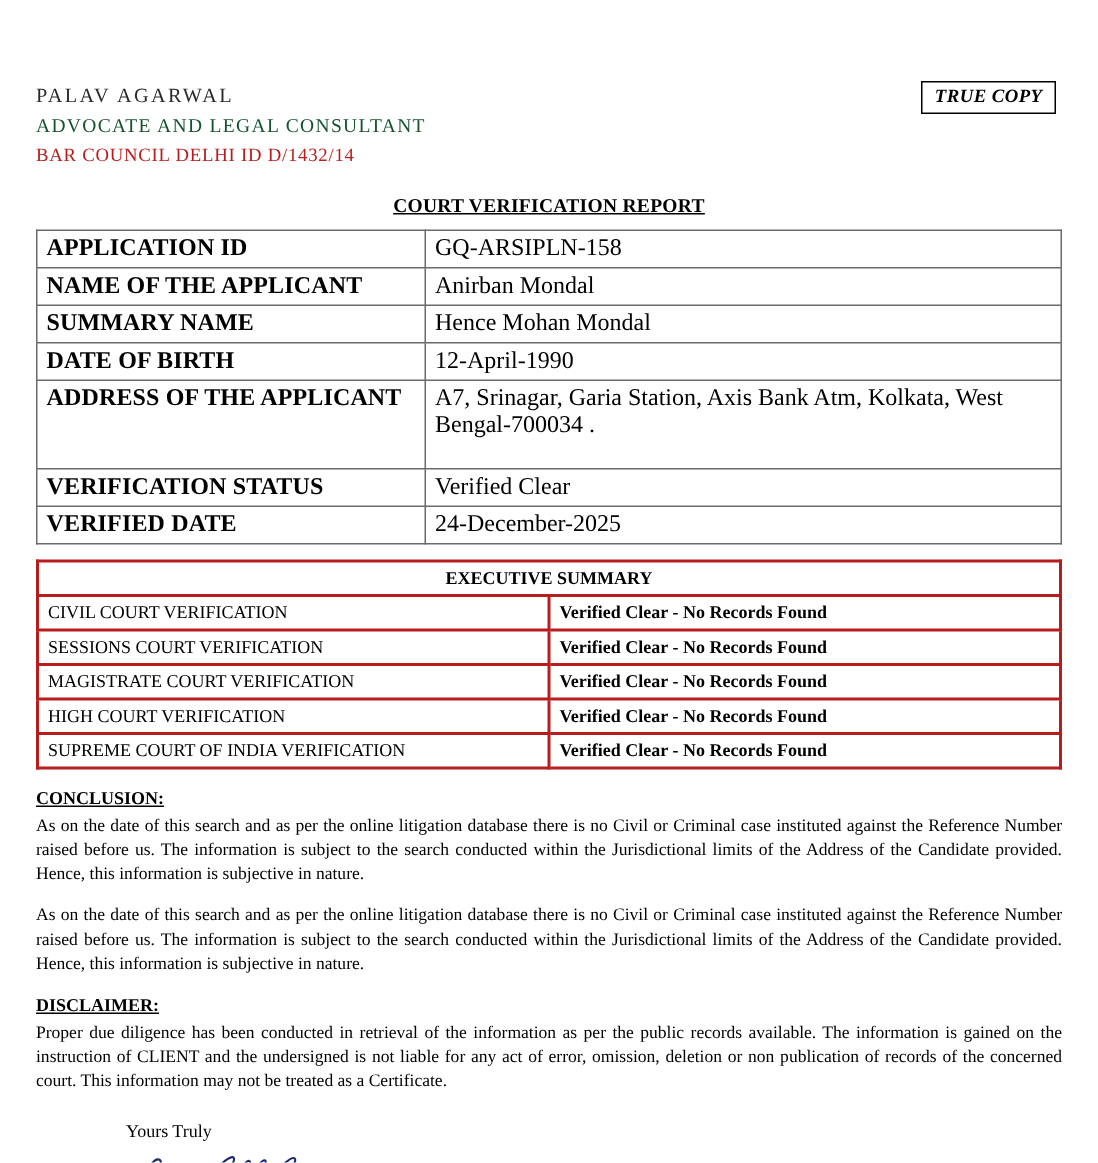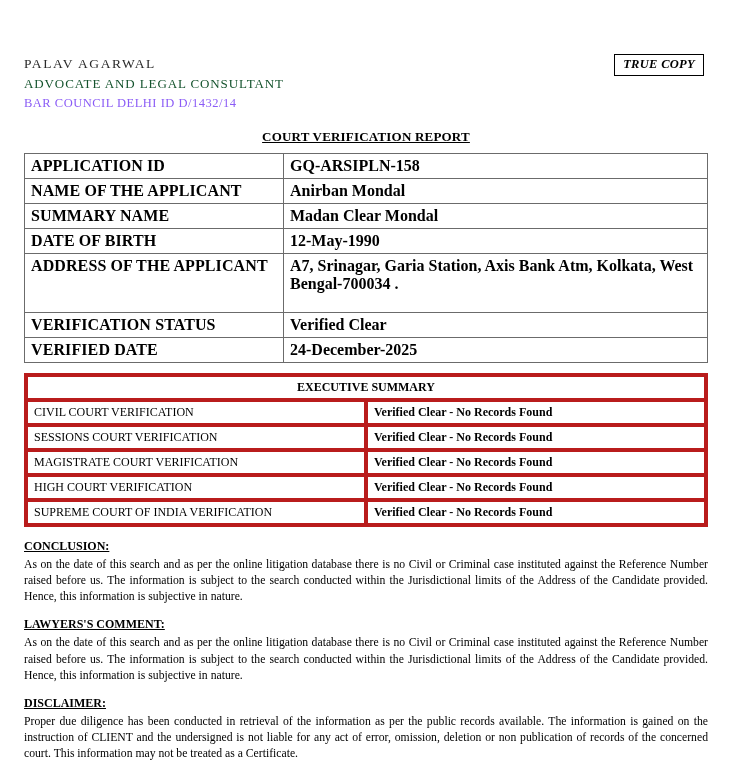--- a/index.html
+++ b/index.html
@@ -47,21 +47,21 @@
   }
   .letterhead .lh-role {
     font-size: 13px;
     letter-spacing: 0.9px;
     color: #14532d;
     margin-top: 4px;
   }
   .letterhead .lh-id {
     font-size: 12.5px;
     letter-spacing: 0.5px;
-    color: #8b5cf6;
+    color: #b91c1c;
     margin-top: 4px;
   }
 
   .report-title {
     text-align: center;
     font-weight: bold;
     font-size: 13px;
     text-decoration: underline;
     margin-top: 18px;
     margin-bottom: 8px;
@@ -81,32 +81,32 @@
     font-size: 16px;
   }
   td.label {
     width: 246px;
     font-weight: bold;
     font-size: 12px;
     letter-spacing: 0.1px;
   }
   td.value {
     font-size: 11.5px;
-    font-weight: bold;
+    font-weight: normal;
   }
   tr.tall td { height: 52px; }
 
   .summary-wrap { margin-top: 10px; }
   table.summary {
     width: 100%;
     border-collapse: collapse;
     table-layout: fixed;
   }
   table.summary td {
-    border: 4px solid #b91c1c;
+    border: 2px solid #b91c1c;
     padding: 3px 6px;
     font-size: 12px;
   }
   td.summary-head {
     text-align: center;
     font-weight: bold;
     font-size: 12px;
   }
   td.sum-label {
     width: 246px;
@@ -167,25 +167,25 @@
       <tr>
         <td class="label">APPLICATION ID</td>
         <td class="value">GQ-ARSIPLN-158</td>
       </tr>
       <tr>
         <td class="label">NAME OF THE APPLICANT</td>
         <td class="value">Anirban Mondal</td>
       </tr>
       <tr>
         <td class="label">SUMMARY NAME</td>
-        <td class="value">Madan Clear Mondal</td>
+        <td class="value">Hence Mohan Mondal</td>
       </tr>
       <tr>
         <td class="label">DATE OF BIRTH</td>
-        <td class="value">12-May-1990</td>
+        <td class="value">12-April-1990</td>
       </tr>
       <tr class="tall">
         <td class="label">ADDRESS OF THE APPLICANT</td>
         <td class="value">A7, Srinagar, Garia Station, Axis Bank Atm, Kolkata, West Bengal-700034 .</td>
       </tr>
       <tr>
         <td class="label">VERIFICATION STATUS</td>
         <td class="value">Verified Clear</td>
       </tr>
       <tr>
@@ -224,21 +224,20 @@
       </tbody>
     </table>
   </div>
 
   <div class="block">
     <div class="block-title">CONCLUSION:</div>
     <div class="block-body">As on the date of this search and as per the online litigation database there is no Civil or Criminal case instituted against the Reference Number raised before us. The information is subject to the search conducted within the Jurisdictional limits of the Address of the Candidate provided. Hence, this information is subjective in nature.</div>
   </div>
 
   <div class="block">
-    <div class="block-title">LAWYERS'S COMMENT:</div>
     <div class="block-body">As on the date of this search and as per the online litigation database there is no Civil or Criminal case instituted against the Reference Number raised before us. The information is subject to the search conducted within the Jurisdictional limits of the Address of the Candidate provided. Hence, this information is subjective in nature.</div>
   </div>
 
   <div class="block">
     <div class="block-title">DISCLAIMER:</div>
     <div class="block-body">Proper due diligence has been conducted in retrieval of the information as per the public records available. The information is gained on the instruction of CLIENT and the undersigned is not liable for any act of error, omission, deletion or non publication of records of the concerned court. This information may not be treated as a Certificate.</div>
   </div>
 
   <div class="sign-area">
     <div class="yours">Yours Truly</div>

